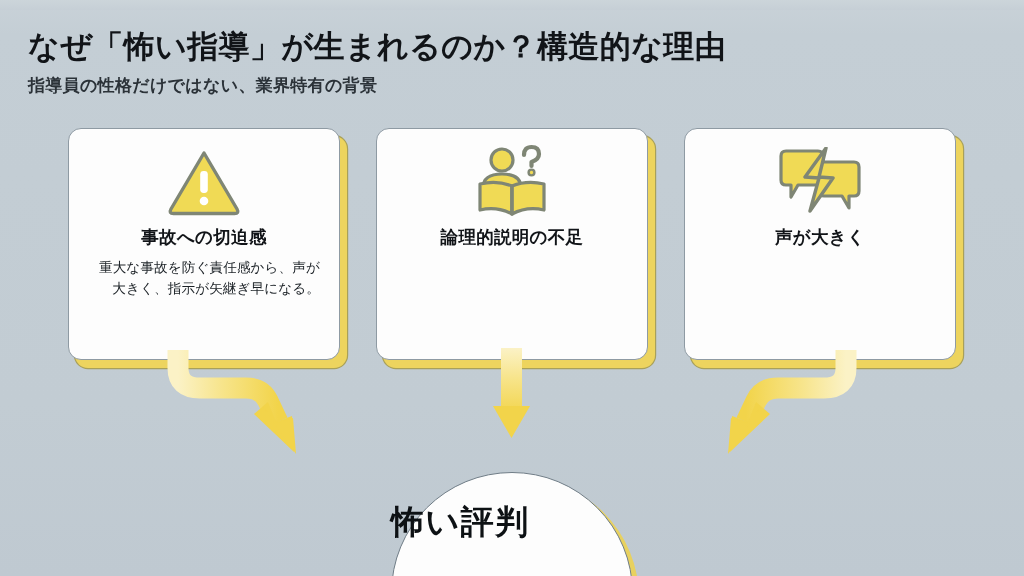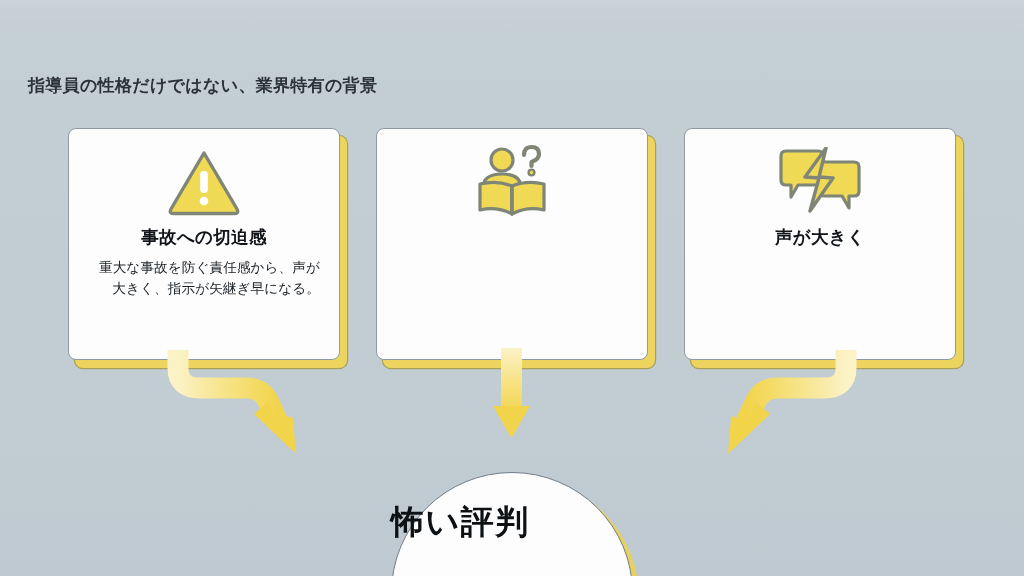--- a/index.html
+++ b/index.html
@@ -30,21 +30,21 @@
     position:absolute;left:28px;top:74px;
     font-size:17px;font-weight:700;color:#2b3238;
     letter-spacing:0.3px;white-space:nowrap;
   }
 
   
   .card{
     position:absolute;top:128px;width:272px;height:232px;
     background:#fdfdfd;
     border:1.5px solid #8e9aa3;
-    border-radius:8px;
+    border-radius:13px;
     box-shadow:7px 8px 0 0 #edd45e, 7px 8px 0 1.2px #a8a05a;
     box-sizing:border-box;
     display:flex;flex-direction:column;align-items:center;
   }
   #card-1{left:68px;}
   #card-2{left:376px;}
   #card-3{left:684px;}
 
   .card-icon{
     height:78px;margin-top:14px;
@@ -79,20 +79,21 @@
     letter-spacing:1.5px;
   }
 </style>
 </head>
 <body>
 
 <div class="slide">
 
   <div class="topband"></div>
 
+  <div class="title">なぜ「怖い指導」が生まれるのか？構造的な理由</div>
   <div class="subtitle">指導員の性格だけではない、業界特有の背景</div>
 
   <div class="card" id="card-1">
     <div class="card-icon">
       <svg width="76" height="70" viewBox="0 0 76 70" aria-hidden="true">
         <path d="M38 6 L71 62 Q73.5 66.5 68.5 66.5 L7.5 66.5 Q2.5 66.5 5 62 Z" fill="#f0da55" stroke="#7f8675" stroke-width="3.4" stroke-linejoin="round"></path>
         <rect x="34.2" y="24" width="7.6" height="22" rx="3.4" fill="#ffffff"></rect>
         <circle cx="38" cy="54" r="4.3" fill="#ffffff"></circle>
       </svg>
     </div>
@@ -107,20 +108,21 @@
           <circle cx="31" cy="16" r="11" fill="#f0da55"></circle>
           <path d="M12 44 Q12 30 31 30 Q50 30 50 44 Z" fill="#f0da55"></path>
           <path d="M41 42 L41 70 Q26 62 9 66 L9 40 Q26 36 41 42 Z" fill="#f0da55"></path>
           <path d="M41 42 L41 70 Q56 62 73 66 L73 40 Q56 36 41 42 Z" fill="#f0da55"></path>
           <path d="M41 42 L41 70" fill="none"></path>
           <path d="M53 11 Q53 3 60.5 3 Q68 3 68 10 Q68 15.5 60.5 18 L60.5 22" fill="none" stroke-width="4.2"></path>
         </g>
         <circle cx="60.5" cy="28.5" r="2.9" fill="#f0da55" stroke="#7f8675" stroke-width="2.4"></circle>
       </svg>
     </div>
+    <div class="card-title">論理的説明の不足</div>
   </div>
 
   <div class="card" id="card-3">
     <div class="card-icon">
       <svg width="92" height="70" viewBox="0 0 92 70" aria-hidden="true">
         <g stroke="#7f8675" stroke-width="3.2" stroke-linejoin="round">
           <path d="M7 9 Q7 4 12 4 L44 4 Q49 4 49 9 L49 33 Q49 38 44 38 L24 38 L17 50 L17 38 L12 38 Q7 38 7 33 Z" fill="#f0da55"></path>
           <path d="M45 20 Q45 15 50 15 L80 15 Q85 15 85 20 L85 44 Q85 49 80 49 L75 49 L75 61 L68 49 L50 49 Q45 49 45 44 Z" fill="#f0da55"></path>
           <path d="M52 1 L31 30 L45 31 L36 64 L59 31 L45 30 Z" fill="#f0da55" stroke-width="3.4"></path>
         </g>

